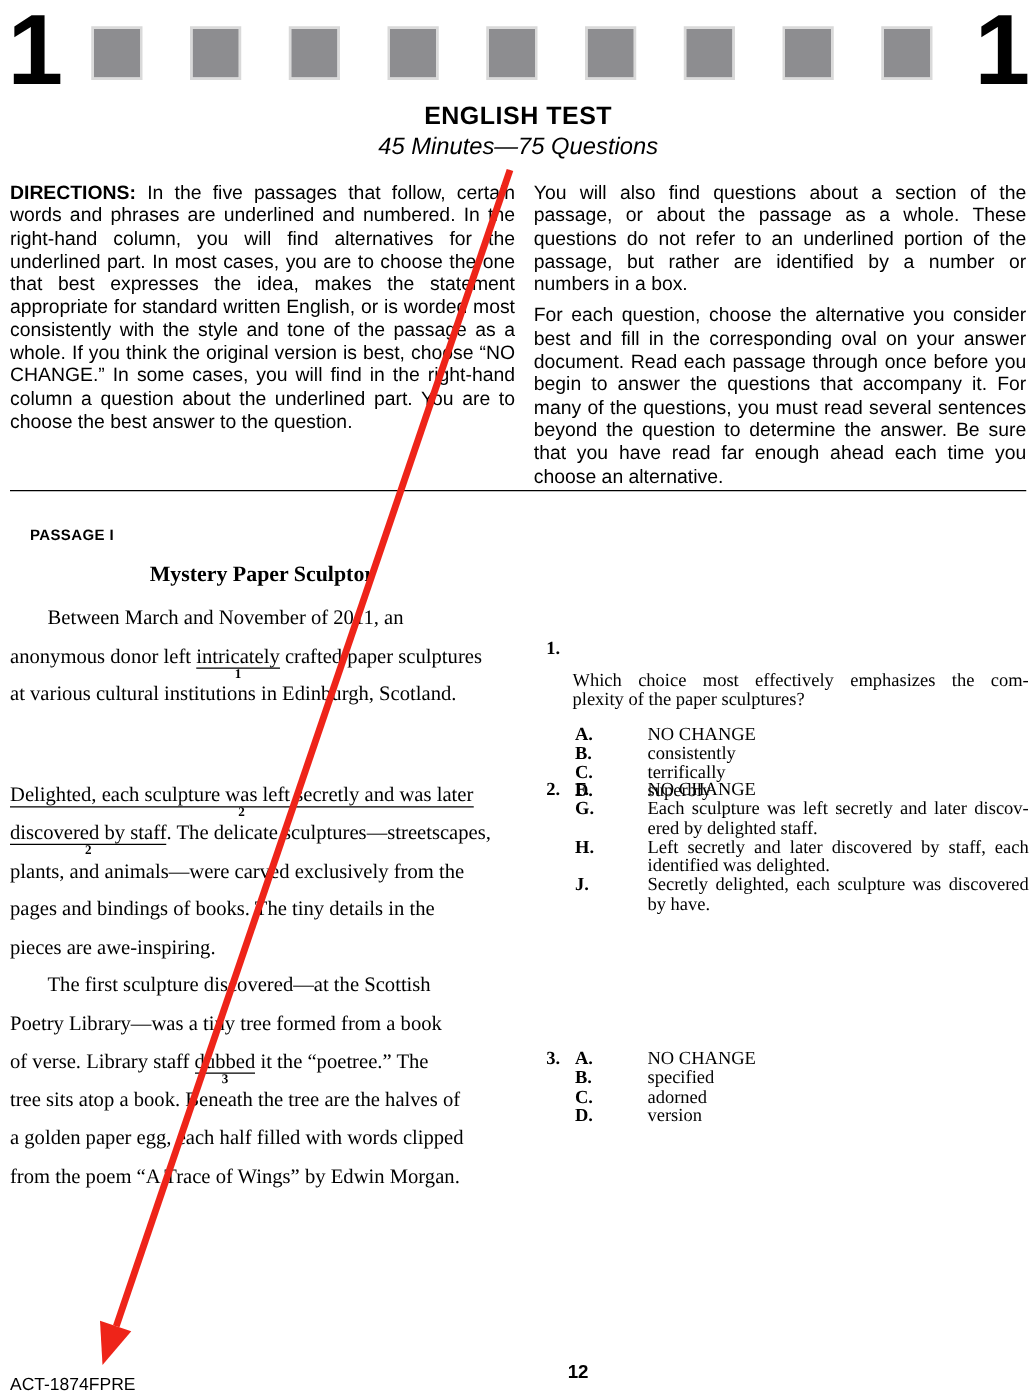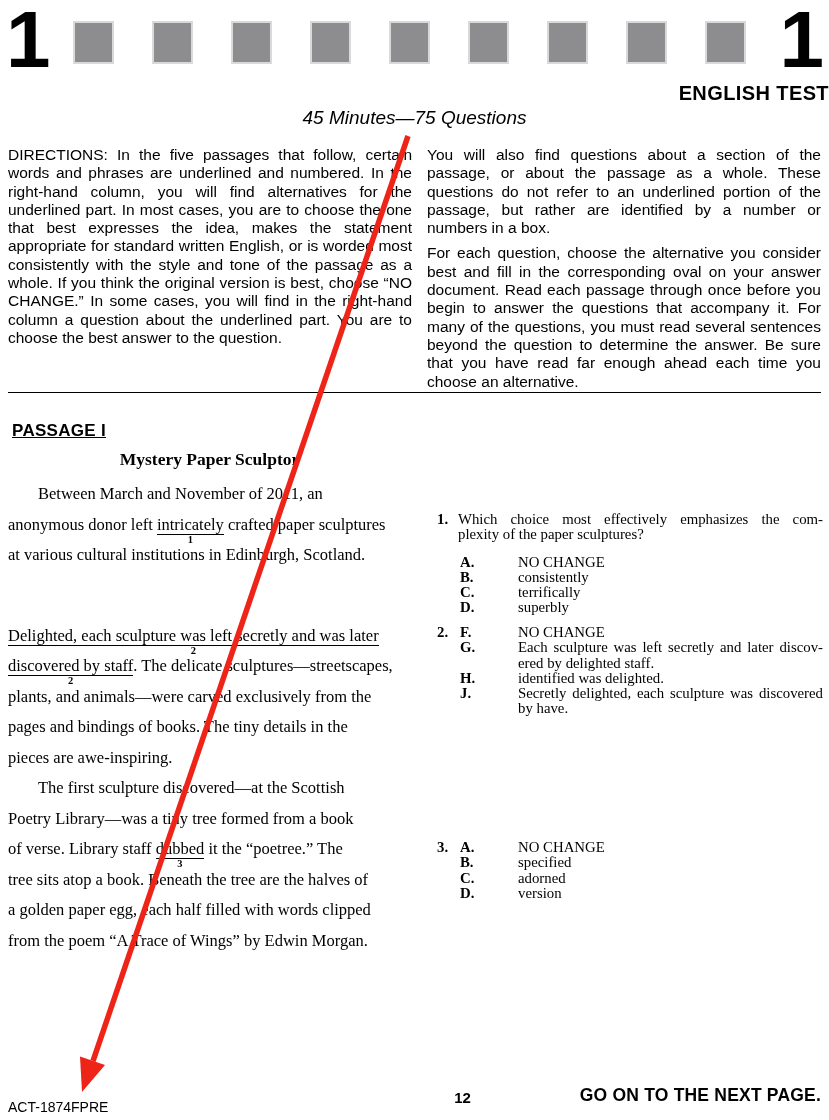--- a/index.html
+++ b/index.html
@@ -5,57 +5,57 @@
   html,body{margin:0;padding:0;background:#ffffff;}
   .page{position:relative;width:829px;height:1120px;background:#fff;overflow:hidden;
         font-family:"Liberation Sans",sans-serif;color:#000;}
 
   
   .colnum{position:absolute;top:0px;font-size:80px;font-weight:bold;line-height:1;letter-spacing:-3px;}
   .colnum.left{left:6px;}
   .colnum.right{right:8px;}
   .squares{position:absolute;left:75px;top:23px;display:flex;gap:42px;}
   .sq{width:37px;height:39px;background:#8d8d90;outline:2px solid #d9d9d9;}
-  .test-title{position:absolute;top:82px;left:0;width:100%;text-align:right;
+  .test-title{position:absolute;top:82px;left:0;width:100%;text-align:center;
               font-size:20px;font-weight:bold;letter-spacing:.4px;}
   .test-subtitle{position:absolute;top:107px;left:0;width:100%;text-align:center;
               font-size:19px;font-style:italic;}
 
   
   .directions{position:absolute;top:146px;left:8px;width:813px;display:flex;gap:15px;
               font-size:15.5px;line-height:18.3px;text-align:justify;}
   .dir-col p{margin:0;}
   .dir-left{width:404px;}
   .dir-right{width:394px;}
   .dir-right p{margin:0 0 7px 0;}
-  .dir-label{font-weight:normal;}
+  .dir-label{font-weight:bold;}
 
   .rule{position:absolute;top:392px;left:8px;width:813px;border-top:1.6px solid #000;}
 
   
   .passage{position:absolute;left:8px;top:0;width:403px;height:1000px;
            font-family:"Liberation Serif",serif;}
-  .passage-label{position:absolute;top:421px;left:4px;
-           font-family:"Liberation Sans",sans-serif;font-weight:bold;font-size:17px;letter-spacing:.3px;text-decoration:underline;}
+  .passage-label{position:absolute;top:421px;left:16px;
+           font-family:"Liberation Sans",sans-serif;font-weight:bold;font-size:12px;letter-spacing:.3px;}
   .passage-title{position:absolute;top:449px;left:0;width:100%;text-align:center;
            font-weight:bold;font-size:17.5px;}
   .passage-lines{position:absolute;top:479px;left:0;width:100%;font-size:16.5px;}
   .pline{height:30.5px;line-height:30.5px;white-space:nowrap;}
   .pline.indent{padding-left:30px;}
   .useg{display:inline-block;line-height:19px;border-bottom:1.3px solid #000;
         position:relative;vertical-align:baseline;}
   .unum{position:absolute;top:100%;left:50%;transform:translateX(-50%);
         font-size:10.5px;font-weight:bold;line-height:1;margin-top:1px;}
 
   
   .questions{position:absolute;left:0;top:0;width:829px;height:1120px;}
   .question{position:absolute;left:437px;width:386px;
             font-family:"Liberation Serif",serif;font-size:14.8px;line-height:15.3px;}
   .qno{position:absolute;left:0;top:0;font-weight:bold;}
-  .qstem{margin-left:21px;margin-bottom:12px;}
+  .qstem{margin-left:21px;margin-bottom:12px;margin-top:26px;}
   .opt{display:flex;margin-left:23px;}
   .olet{flex:0 0 26px;font-weight:bold;}
   .otext{flex:1;margin-left:32px;}
   .just{text-align:justify;text-align-last:justify;}
 
   
   .form-code{position:absolute;left:8px;top:1099px;font-size:14px;}
   .page-number{position:absolute;left:0;top:1089px;width:100%;text-align:center;
                font-size:15px;font-weight:bold;padding-left:48px;}
   .go-on{position:absolute;right:8px;top:1085px;font-size:17.5px;font-weight:bold;letter-spacing:.2px;}
@@ -162,20 +162,21 @@
         <div class="opt">
           <span class="olet">G.</span>
           <span class="otext">
             <div class="just">Each sculpture was left secretly and later discov-</div>
             <div>ered by delighted staff.</div>
           </span>
         </div>
         <div class="opt">
           <span class="olet">H.</span>
           <span class="otext">
+            <div class="just">Left secretly and later discovered by staff, each</div>
             <div>identified was delighted.</div>
           </span>
         </div>
         <div class="opt">
           <span class="olet">J.</span>
           <span class="otext">
             <div class="just">Secretly delighted, each sculpture was discovered</div>
             <div>by have.</div>
           </span>
         </div>
@@ -204,20 +205,19 @@
           <span class="olet">D.</span>
           <span class="otext">
             <div>version</div>
           </span>
         </div>
       </div>
     </div>
 
   <div class="form-code">ACT-1874FPRE</div>
   <div class="page-number">12</div>
-  <div class="go-on">GO ON TO THE NEXT PAGE.</div>
 
   <svg class="arrow-overlay" width="829" height="1120" viewBox="0 0 829 1120">
     <line id="arrow-line" x1="408" y1="136" x2="93" y2="1061" stroke="#ee2419" stroke-width="5.5"></line>
     <polygon id="arrow-head" points="82,1092 80,1056.5 105,1065" fill="#ee2419"></polygon>
   </svg>
 
 </div>
 
 </body></html>

